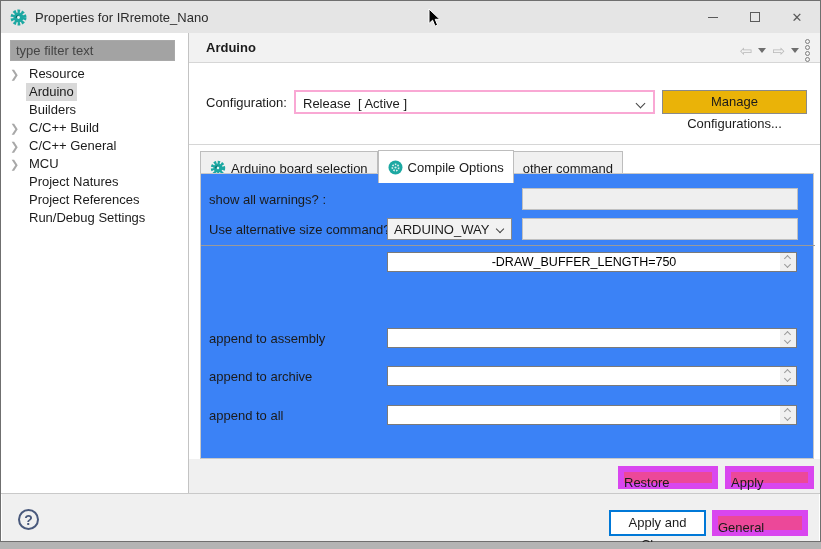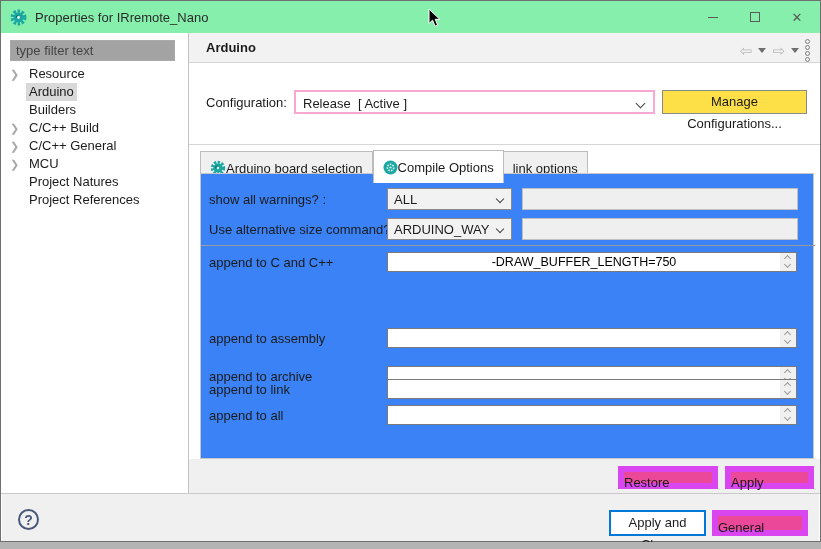--- a/index.html
+++ b/index.html
@@ -7,21 +7,21 @@
   body {
     font-family:"Liberation Sans", sans-serif;
     font-size:13px; color:#1b1b1b;
     background:#b9b9b9; position:relative; overflow:hidden;
   }
   #dialog {
     position:absolute; left:0; top:0; width:821px; height:542px;
     background:#ffffff; border:1px solid #6f6f6f;
   }
   
-  #titlebar { position:absolute; left:0; top:0; width:819px; height:32px; background:#86efac; }
+  #titlebar { position:absolute; left:0; top:0; width:819px; height:32px; background:#e5e5e5; }
   #title-text { position:absolute; left:34px; top:9px; color:#2b2b2b; }
   .capbtn { position:absolute; top:0; width:42px; height:32px; display:flex; align-items:center; justify-content:center; color:#5a5a5a; }
   #cap-min { right:86px; } #cap-max { right:44px; } #cap-close { right:2px; font-size:13px; }
   #cap-min i { display:block; width:10px; height:1px; background:#5a5a5a; }
   #cap-max i { display:block; width:10px; height:10px; border:1px solid #5a5a5a; }
   
   #sidebar { position:absolute; left:1px; top:32px; width:186px; height:460px; background:#fff; }
   #filter-box {
     position:absolute; left:8px; top:7px; width:165px; height:21px;
     border:1px solid #a9a9a9; background:#a3a3a3; font-family:"Liberation Sans",sans-serif;
@@ -40,26 +40,26 @@
   #page-title { position:absolute; left:17px; top:7px; font-weight:bold; }
   #nav-icons { position:absolute; right:10px; top:6px; display:flex; align-items:center; gap:6px; }
   .navarrow { color:#b9b9b9; font-size:15px; line-height:18px; }
   .navdrop { width:0; height:0; border-left:4px solid transparent; border-right:4px solid transparent; border-top:5px solid #6e6e6e; }
   
   #config-row { position:absolute; left:0; top:55px; width:631px; height:30px; }
   #config-label { position:absolute; left:17px; top:7px; }
   #config-combo { position:absolute; left:105px; top:2px; width:361px; height:24px; background:#fff; border:2px solid #f9a8d4; }
   #config-combo .cval { position:absolute; left:7px; top:4px; white-space:pre; }
   .combo-chev { position:absolute; right:9px; top:8px; width:7px; height:7px; border-right:1px solid #444; border-bottom:1px solid #444; transform:rotate(45deg); }
-  #manage-btn { position:absolute; left:473px; top:2px; width:145px; height:24px; background:#fde047; border:1px solid #8a8a8a; text-align:center; line-height:22px; }
+  #manage-btn { position:absolute; left:473px; top:2px; width:145px; height:24px; background:#eab308; border:1px solid #8a8a8a; text-align:center; line-height:22px; }
   #config-sep { position:absolute; left:0; top:111px; width:631px; height:1px; background:#d6d6d6; }
   
   #tabs { position:absolute; left:11px; top:118px; height:23px; display:flex; }
   .tab { position:relative; height:22px; padding:16px 9px; background:#f0f0f0; border:1px solid #bdbdbd; border-left-width:0;
-         display:flex; align-items:center; white-space:nowrap; }
+         display:flex; align-items:center; gap:5px; white-space:nowrap; }
   .tab:first-child { border-left-width:1px; }
   .tab.active { background:#fff; height:23px; margin-top:-1px; border-bottom:none; border-left-width:1px; z-index:3; }
   .tab svg { display:block; }
   
   #tabbox { position:absolute; left:11px; top:140px; width:614px; height:286px; background:#3b82f6; border:1px solid #c8c8c8; z-index:1; }
   .frow { position:absolute; left:0; width:100%; height:24px; }
   .flabel { position:absolute; left:8px; top:5px; white-space:nowrap; }
   .combo { position:absolute; left:186px; top:1px; width:125px; height:22px; background:#f2f2f2; border:1px solid #8a8a8a; }
   .combo .cval { position:absolute; left:6px; top:3px; }
   .combo .combo-chev { top:7px; right:8px; width:6px; height:6px; }
@@ -139,20 +139,23 @@
       <div class="titem">
         <span class="twist">❯</span>
         <span class="tlabel">MCU</span>
       </div>
       <div class="titem">
         <span class="tlabel">Project Natures</span>
       </div>
       <div class="titem">
         <span class="tlabel">Project References</span>
       </div>
+      <div class="titem">
+        <span class="tlabel">Run/Debug Settings</span>
+      </div>
     </div>
   </div>
   <div id="sash"></div>
 
   <div id="rpanel">
     <div id="page-header">
       <span id="page-title">Arduino</span>
       <div id="nav-icons">
         <span class="navarrow">⇦</span>
         <span class="navdrop"></span>
@@ -189,75 +192,60 @@
       </div>
       <div class="tab active">
         <svg width="15" height="15" viewBox="0 0 15 15">
           <circle cx="7.5" cy="7.5" r="7" fill="#1ca8a2"></circle>
           <circle cx="7.5" cy="7.5" r="3.2" fill="none" stroke="#d9efee" stroke-width="1.6" stroke-dasharray="1.6 1.2"></circle>
           <circle cx="7.5" cy="7.5" r="1.1" fill="#d9efee"></circle>
         </svg>
         <span>Compile Options</span>
       </div>
       <div class="tab">
-        <span>link options</span>
+        <span>other command</span>
       </div>
     </div>
 
     <div id="tabbox">
       <div class="frow" style="top:13px">
         <span class="flabel">show all warnings? :</span>
-        <div class="combo">
-          <span class="cval">ALL</span>
-          <span class="combo-chev"></span>
-        </div>
         <div class="dfield"></div>
       </div>
       <div class="frow" style="top:43px">
         <span class="flabel">Use alternative size command? :</span>
         <div class="combo">
           <span class="cval">ARDUINO_WAY</span>
           <span class="combo-chev"></span>
         </div>
         <div class="dfield"></div>
       </div>
       <div id="mid-sep"></div>
 
       <div class="arow" style="top:78px">
-        <span class="flabel">append to C and C++</span>
         <div class="fieldwrap">
           <input value="-DRAW_BUFFER_LENGTH=750" style="">
           <div class="spinner">
               <i class="spin-up"></i>
               <i class="spin-dn"></i>
             </div>
         </div>
       </div>
       <div class="arow" style="top:154px">
         <span class="flabel">append to assembly</span>
         <div class="fieldwrap">
           <input value="" style="">
           <div class="spinner">
               <i class="spin-up"></i>
               <i class="spin-dn"></i>
             </div>
         </div>
       </div>
       <div class="arow" style="top:192px">
         <span class="flabel">append to archive</span>
-        <div class="fieldwrap">
-          <input value="" style="">
-          <div class="spinner">
-              <i class="spin-up"></i>
-              <i class="spin-dn"></i>
-            </div>
-        </div>
-      </div>
-      <div class="arow" style="top:205px">
-        <span class="flabel">append to link</span>
         <div class="fieldwrap">
           <input value="" style="">
           <div class="spinner">
               <i class="spin-up"></i>
               <i class="spin-dn"></i>
             </div>
         </div>
       </div>
       <div class="arow" style="top:231px">
         <span class="flabel">append to all</span>

